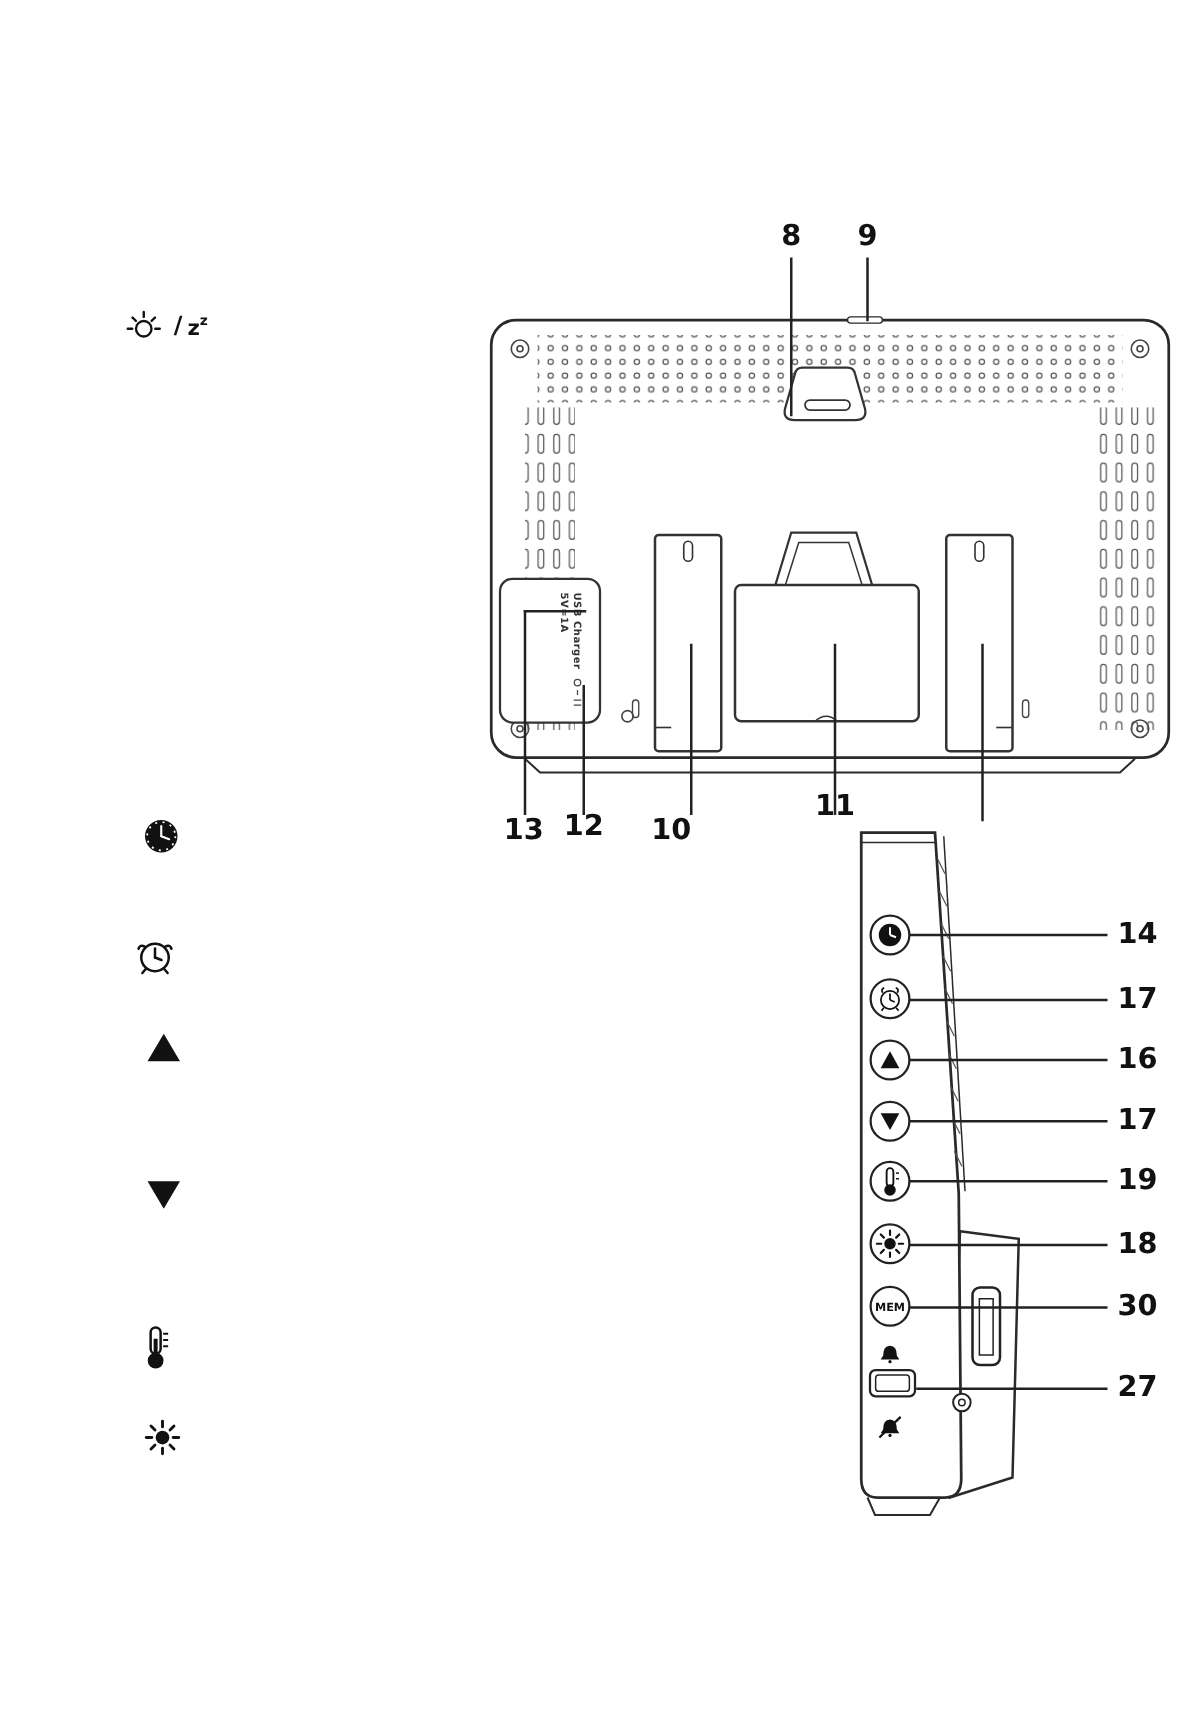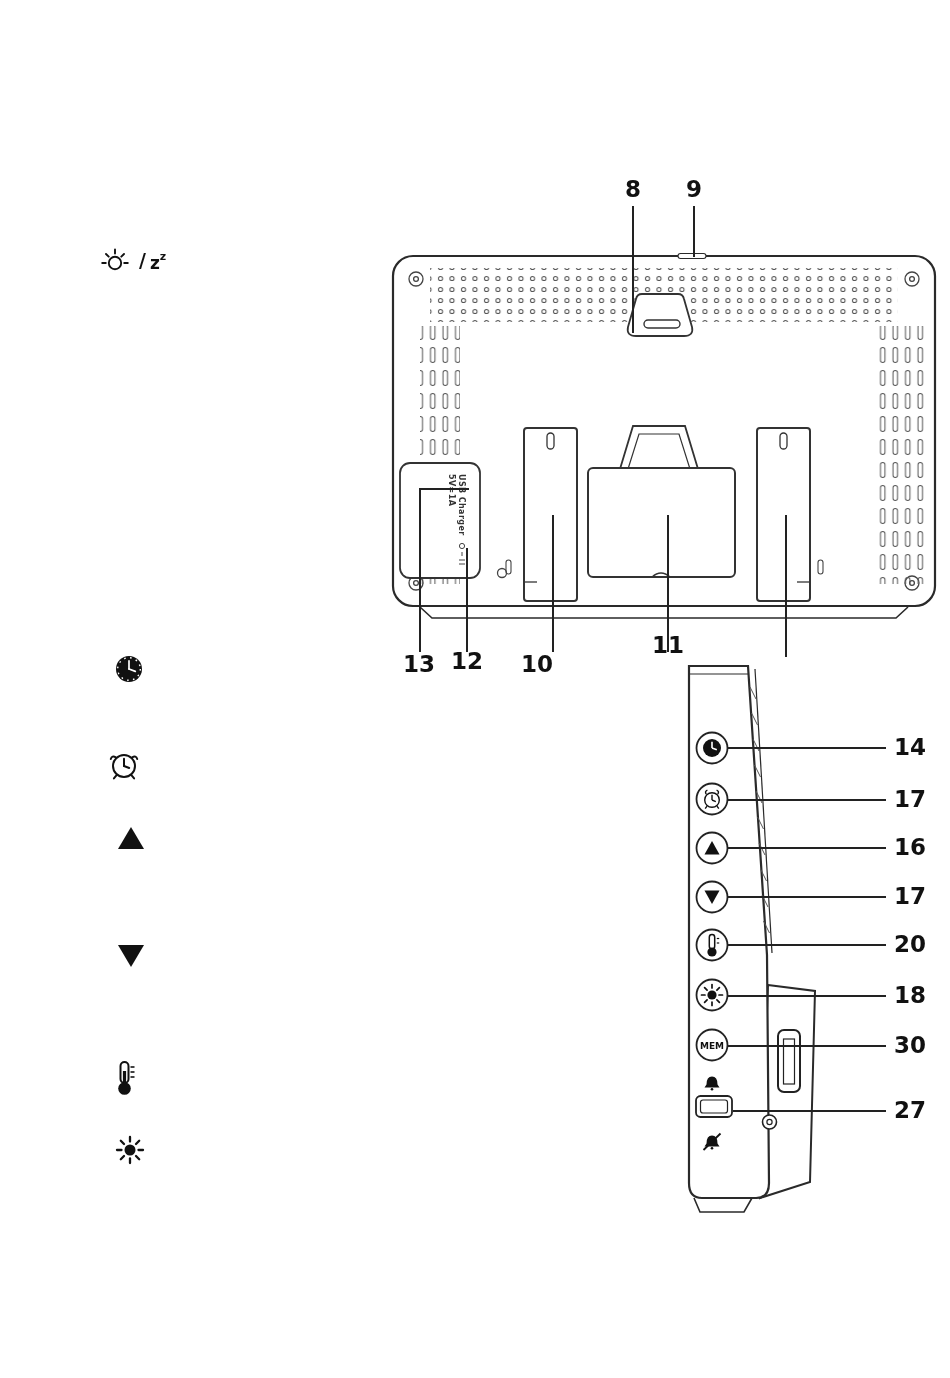--- a/index.html
+++ b/index.html
@@ -301,18 +301,18 @@
   <div class="hline" style="left:728px;top:896px;width:158px"></div>
   <div class="hline" style="left:728px;top:944px;width:158px"></div>
   <div class="hline" style="left:728px;top:995px;width:158px"></div>
   <div class="hline" style="left:728px;top:1045px;width:158px"></div>
   <div class="hline" style="left:733px;top:1110px;width:153px"></div>
 
   <div class="num" style="left:894px;top:736px">14</div>
   <div class="num" style="left:894px;top:788px">17</div>
   <div class="num" style="left:894px;top:836px">16</div>
   <div class="num" style="left:894px;top:885px">17</div>
-  <div class="num" style="left:894px;top:933px">20</div>
+  <div class="num" style="left:894px;top:933px">19</div>
   <div class="num" style="left:894px;top:984px">18</div>
   <div class="num" style="left:894px;top:1034px">30</div>
   <div class="num" style="left:894px;top:1099px">27</div>
 
 </div>
 
 </body></html>

